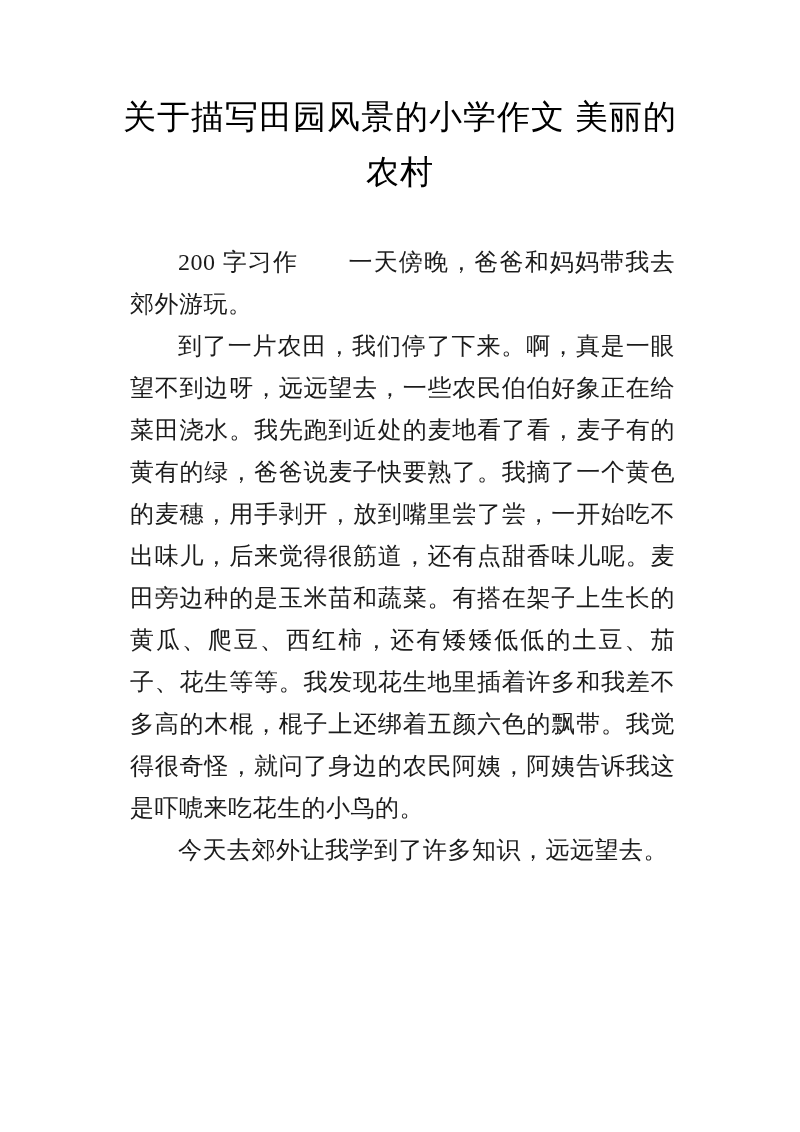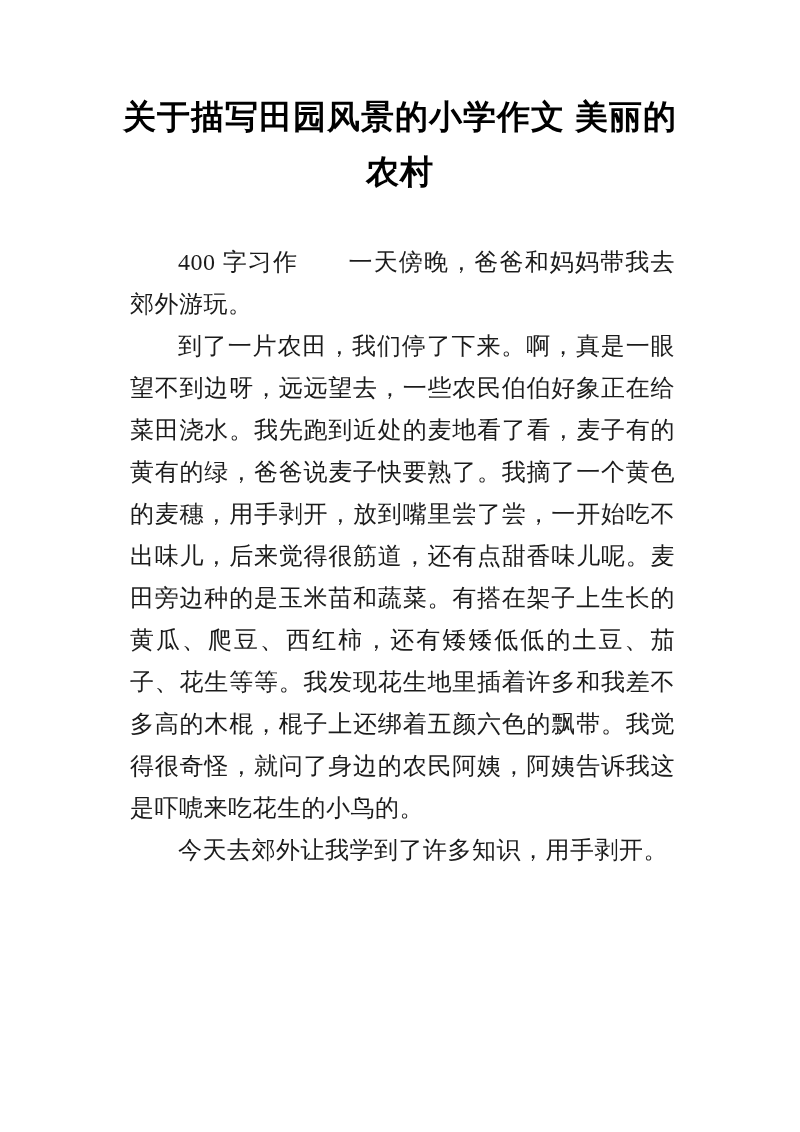--- a/index.html
+++ b/index.html
@@ -17,21 +17,21 @@
     height: 1132px;
     background: #ffffff;
     box-sizing: border-box;
     overflow: hidden;
   }
   .title {
     margin: 89px 40px 0 40px;
     padding: 0;
     text-align: center;
     font-family: "Liberation Sans", "DejaVu Sans", sans-serif;
-    font-weight: 700;
+    font-weight: 400;
     font-size: 33px;
     line-height: 55px;
     letter-spacing: 1px;
     color: #000000;
   }
   .content {
     margin: 42px 125px 0 130px;
     font-family: "Liberation Serif", "DejaVu Serif", serif;
     font-size: 24px;
     line-height: 42px;
@@ -50,18 +50,18 @@
 <body>
 
 <div class="page">
 
   <h1 class="title">
     <span>关于描写田园风景的小学作文 美丽的</span><br>
     <span>农村</span>
   </h1>
 
   <div class="content">
-    <p>400 字习作　　一天傍晚，爸爸和妈妈带我去郊外游玩。</p>
+    <p>200 字习作　　一天傍晚，爸爸和妈妈带我去郊外游玩。</p>
     <p>到了一片农田，我们停了下来。啊，真是一眼望不到边呀，远远望去，一些农民伯伯好象正在给菜田浇水。我先跑到近处的麦地看了看，麦子有的黄有的绿，爸爸说麦子快要熟了。我摘了一个黄色的麦穗，用手剥开，放到嘴里尝了尝，一开始吃不出味儿，后来觉得很筋道，还有点甜香味儿呢。麦田旁边种的是玉米苗和蔬菜。有搭在架子上生长的黄瓜、爬豆、西红柿，还有矮矮低低的土豆、茄子、花生等等。我发现花生地里插着许多和我差不多高的木棍，棍子上还绑着五颜六色的飘带。我觉得很奇怪，就问了身边的农民阿姨，阿姨告诉我这是吓唬来吃花生的小鸟的。</p>
-    <p>今天去郊外让我学到了许多知识，用手剥开。</p>
+    <p>今天去郊外让我学到了许多知识，远远望去。</p>
   </div>
 
 </div>
 
 </body></html>

